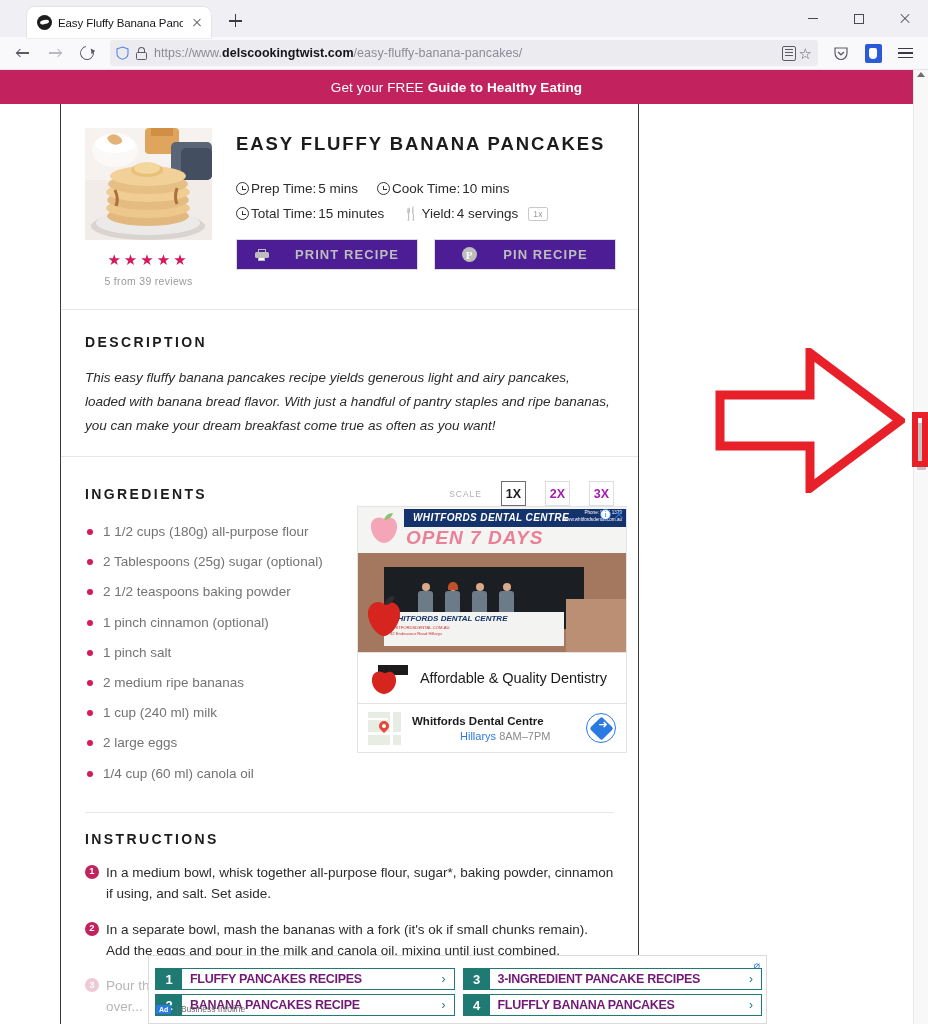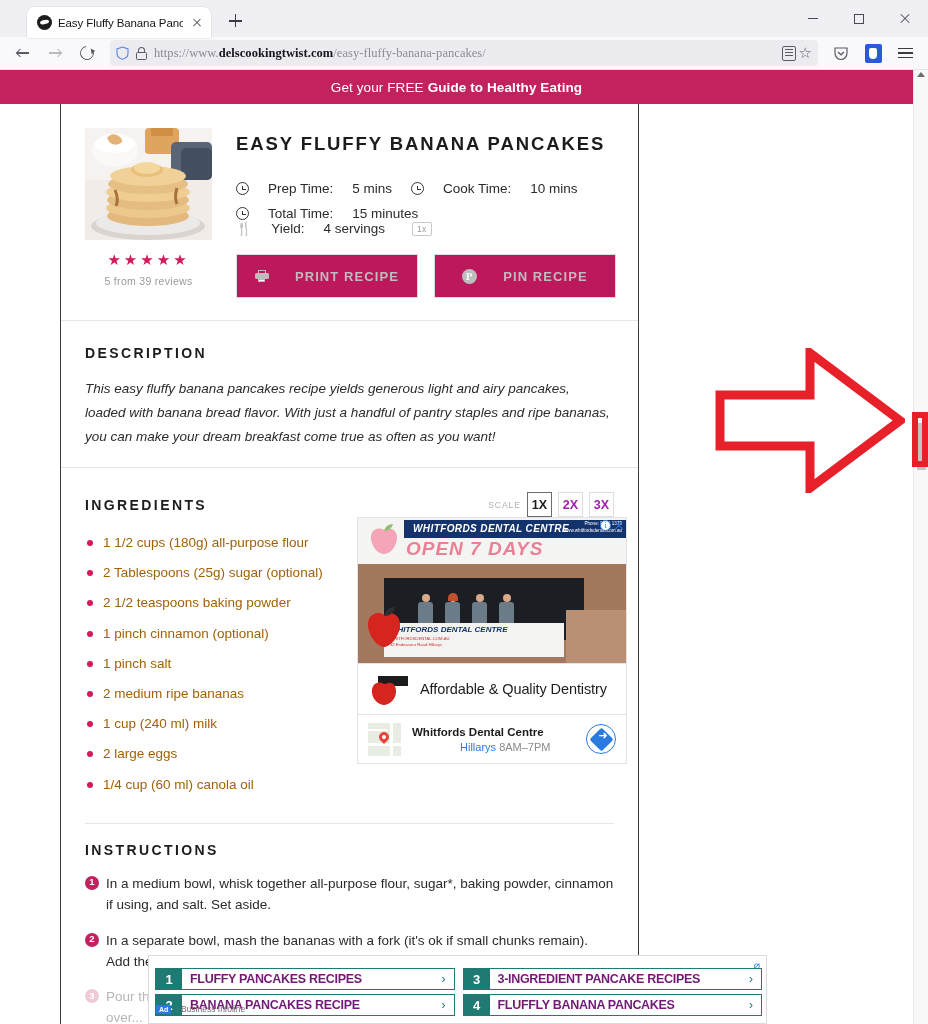--- a/index.html
+++ b/index.html
@@ -91,21 +91,20 @@
   .reload-ic::after{
     content:""; position:absolute; right:-1px; top:-1px;
     border-left:3.5px solid transparent; border-right:3.5px solid transparent;
     border-bottom:4px solid #5b5b66; transform:rotate(45deg);
   }
 
   .urlbar{
     flex:1 1 auto; height:26px; background:#ececf0; border-radius:4px;
     display:flex; align-items:center; padding:0 6px; margin:0 6px; gap:7px;
     min-width:0;
-    font-family:Liberation Serif, serif;
   }
   .shield-ic{ width:13px; height:14px; flex:0 0 auto; }
   .lock-ic{ width:11px; height:13px; flex:0 0 auto; position:relative; }
   .lock-ic .body{ position:absolute; bottom:0; left:0; width:11px; height:7.5px; border:1.2px solid #5b5b66; border-radius:1.5px; }
   .lock-ic .shackle{ position:absolute; top:0.5px; left:2.3px; width:6.4px; height:6px; border:1.2px solid #5b5b66; border-bottom:none; border-radius:4px 4px 0 0; }
   .url-text{
     font-size:12.5px; color:#8b8b96; white-space:nowrap; overflow:hidden; flex:1 1 auto;
     letter-spacing:0.05px;
   }
   .url-text .host{ color:#15141a; font-weight:bold; }
@@ -155,32 +154,32 @@
   }
   .stars{ text-align:center; margin-top:11px; color:#d41a5c; font-size:15px; letter-spacing:3px; }
   .rating-text{ text-align:center; margin-top:6px; font-size:10.5px; color:#9b9b9b; letter-spacing:0.3px; }
 
   .head-right{ flex:1 1 auto; padding-top:5px; }
   .recipe-title{
     font-size:18.5px; font-weight:bold; letter-spacing:1.9px; color:#1c1c1c;
     margin:0 0 26px 0;
   }
   .meta-row{ font-size:13.5px; color:#2b2b2b; margin-bottom:10px; display:flex; align-items:center; flex-wrap:wrap; }
-  .meta-item{ display:flex; align-items:center; gap:19px; margin-right:19px; }
+  .meta-item{ display:flex; align-items:center; gap:2px; margin-right:19px; }
   .clock-ic{ width:13px; height:13px; border:1.3px solid #333; border-radius:50%; position:relative; display:inline-block; }
   .clock-ic::before{ content:""; position:absolute; left:5px; top:2.5px; width:1.1px; height:4px; background:#333; }
   .clock-ic::after{ content:""; position:absolute; left:5px; top:5.5px; width:3.5px; height:1.1px; background:#333; }
   .fork-ic{ font-size:13px; color:#333; }
   .servings-badge{
     display:inline-block; border:1px solid #c9c9c9; border-radius:2px;
     font-size:8.5px; color:#9a9a9a; padding:1px 4px; margin-left:8px; letter-spacing:.3px;
   }
   .btn-row{ display:flex; gap:16px; margin-top:18px; }
   .cta-btn{
-    flex:1 1 0; height:44px; border:1px solid #dcdcdc; background:#be185d;
+    flex:1 1 0; height:31px; border:1px solid #dcdcdc; background:#4c1d95;
     display:flex; align-items:center; justify-content:center; gap:26px;
     font-size:13px; font-weight:bold; letter-spacing:1.1px; color:#bdbdbd;
   }
   .printer-ic{ width:14px; height:12px; position:relative; display:inline-block; }
   .printer-ic .bd{ position:absolute; left:0; top:3px; width:14px; height:6px; background:#bdbdbd; border-radius:1.5px; }
   .printer-ic .tp{ position:absolute; left:3px; top:0; width:8px; height:3px; border:1.2px solid #bdbdbd; border-bottom:none; }
   .printer-ic .bt{ position:absolute; left:3.5px; bottom:0; width:7px; height:3.5px; background:#fff; border:1px solid #bdbdbd; }
   .pin-ic{ width:15px; height:15px; border-radius:50%; background:#bdbdbd; color:#fbfbfb; font-size:11px;
            display:inline-flex; align-items:center; justify-content:center; font-weight:bold; font-family:"Liberation Serif",serif; }
 
@@ -188,32 +187,32 @@
 
   .section{ padding:24px 24px 0 24px; }
   .section-title{
     font-size:14px; font-weight:bold; letter-spacing:2.4px; color:#1c1c1c; margin:0;
   }
   .desc-text{
     font-size:13.5px; font-style:italic; color:#2b2b2b; line-height:1.78; margin:16px 0 0 0;
   }
 
   .ing-head{ display:flex; align-items:center; justify-content:space-between; }
-  .scale-wrap{ display:flex; align-items:center; gap:6px; }
+  .scale-wrap{ display:flex; align-items:center; gap:19px; }
   .scale-label{ font-size:8.5px; color:#b0b0b0; letter-spacing:1px; }
   .scale-btn{
     width:25px; height:25px; border:1px solid #dedede; display:flex; align-items:center;
     justify-content:center; font-size:12.5px; font-weight:bold; color:#a21caf; background:#fff;
   }
   .scale-btn.active{ border-color:#6d6d6d; color:#1c1c1c; }
 
   .ing-body{ display:flex; gap:10px; margin-top:18px; }
   .ing-list{ list-style:none; margin:0; padding:0; width:262px; flex:0 0 auto; }
   .ing-list li{
-    font-size:13.5px; color:#a16207; position:relative; padding-left:18px; margin-bottom:14px;
+    font-size:13.5px; color:#737373; position:relative; padding-left:18px; margin-bottom:14px;
     line-height:1.2;
   }
   .ing-list li::before{
     content:""; position:absolute; left:2px; top:5px; width:6px; height:6px;
     border-radius:50%; background:#d41a5c;
   }
 
   
   .ad-box{
     width:270px; flex:0 0 auto; border:1px solid #e3e3e3; background:#fff; position:relative;

